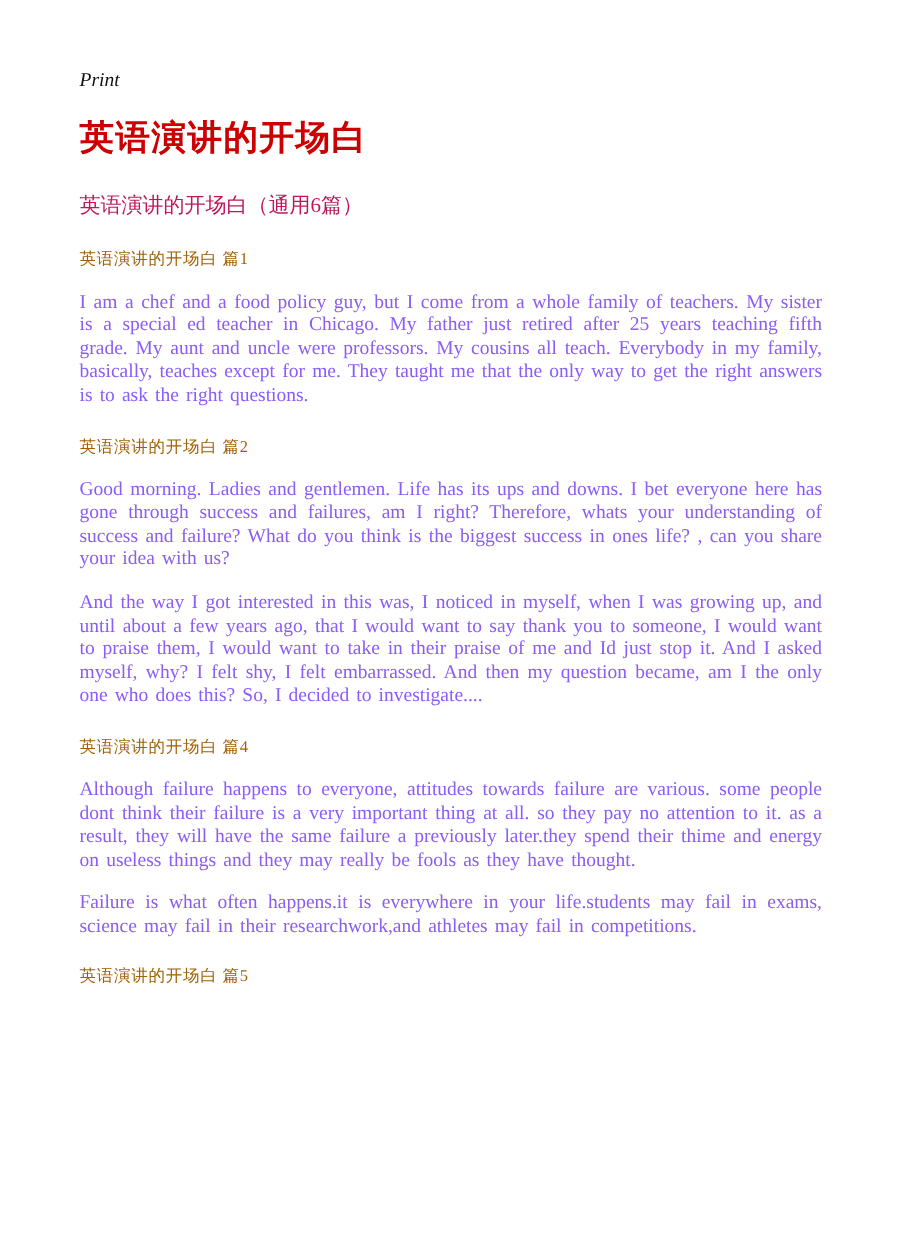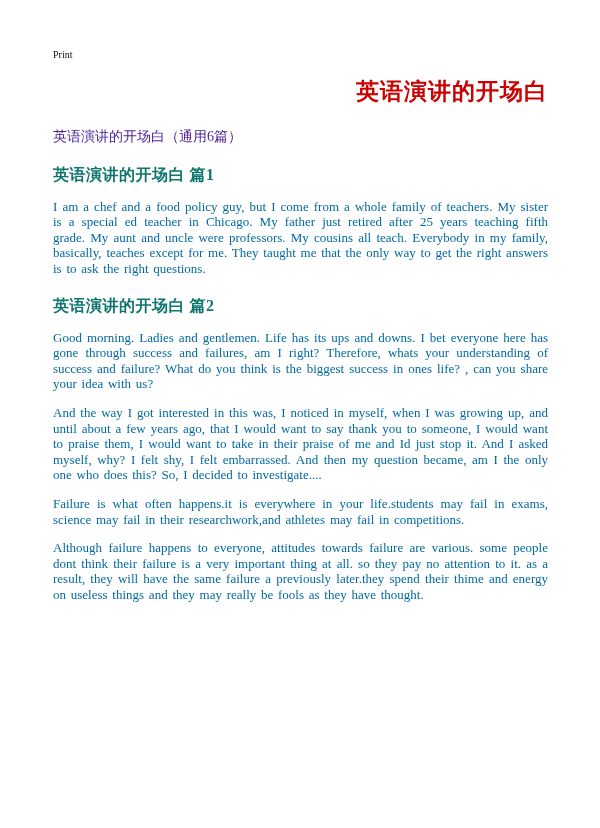--- a/index.html
+++ b/index.html
@@ -8,50 +8,51 @@
     width: 600px;
     min-height: 828px;
     margin: 0 auto;
     font-family: "Liberation Serif", "DejaVu Serif", serif;
     color: #1a1a1a;
   }
   .page {
     padding: 44px 52px 30px 53px;
   }
   .print-link {
-    font-size: 10px;
+    font-size: 13px;
     color: #111111;
     display: inline-block;
     cursor: pointer;
+    font-style: italic;
   }
   .doc-title {
-    text-align: right;
+    text-align: left;
     font-size: 23px;
     font-weight: bold;
     letter-spacing: 1px;
     margin-top: 16px;
     line-height: 1.2;
   }
   .doc-subtitle {
     font-size: 14px;
-    color: #4c1d95;
+    color: #be185d;
     margin-top: 22px;
   }
   .section-heading {
-    font-size: 16px;
-    font-weight: bold;
-    color: #0f766e;
+    font-size: 11px;
+    font-weight: normal;
+    color: #a16207;
     margin-top: 19px;
     margin-bottom: 13px;
     letter-spacing: 0.5px;
   }
   .para {
     font-size: 13px;
     line-height: 15.6px;
-    color: #0369a1;
+    color: #8b5cf6;
     text-align: justify;
     margin-bottom: 13px;
     word-spacing: 1.5px;
   }
   .para:last-child { margin-bottom: 0; }
 </style>
 </head>
 <body>
 
 <div class="page">
@@ -67,18 +68,20 @@
   <p class="para">I am a chef and a food policy guy, but I come from a whole family of teachers. My sister is a special ed teacher in Chicago. My father just retired after 25 years teaching fifth grade. My aunt and uncle were professors. My cousins all teach. Everybody in my family, basically, teaches except for me. They taught me that the only way to get the right answers is to ask the right questions.</p>
 
   
   <h2 class="section-heading">英语演讲的开场白 篇2</h2>
   <p class="para">Good morning. Ladies and gentlemen. Life has its ups and downs. I bet everyone here has gone through success and failures, am I right? Therefore, whats your understanding of success and failure? What do you think is the biggest success in ones life? , can you share your idea with us?</p>
 
   
   <p class="para">And the way I got interested in this was, I noticed in myself, when I was growing up, and until about a few years ago, that I would want to say thank you to someone, I would want to praise them, I would want to take in their praise of me and Id just stop it. And I asked myself, why? I felt shy, I felt embarrassed. And then my question became, am I the only one who does this? So, I decided to investigate....</p>
 
   
+  <h2 class="section-heading">英语演讲的开场白 篇4</h2>
+  <p class="para">Although failure happens to everyone, attitudes towards failure are various. some people dont think their failure is a very important thing at all. so they pay no attention to it. as a result, they will have the same failure a previously later.they spend their thime and energy on useless things and they may really be fools as they have thought.</p>
   <p class="para">Failure is what often happens.it is everywhere in your life.students may fail in exams, science may fail in their researchwork,and athletes may fail in competitions.</p>
-  <p class="para">Although failure happens to everyone, attitudes towards failure are various. some people dont think their failure is a very important thing at all. so they pay no attention to it. as a result, they will have the same failure a previously later.they spend their thime and energy on useless things and they may really be fools as they have thought.</p>
 
   
+  <h2 class="section-heading">英语演讲的开场白 篇5</h2>
 
 </div>
 
 </body></html>

